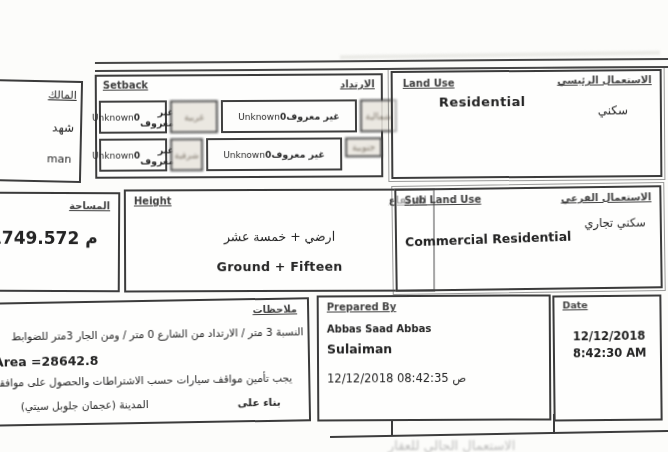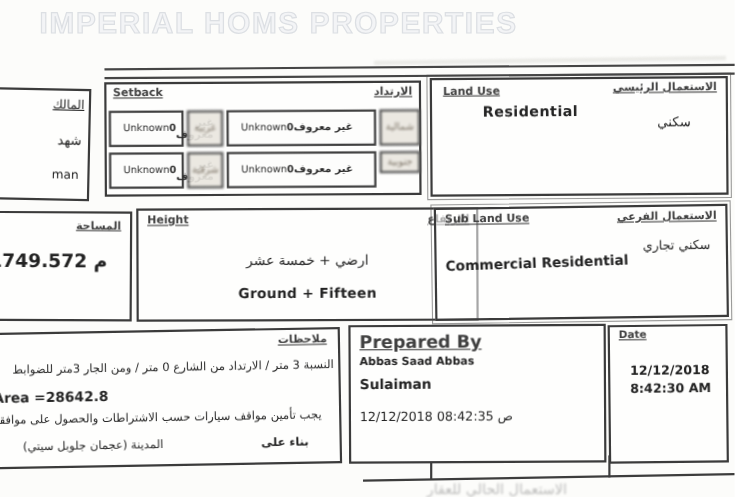--- a/index.html
+++ b/index.html
@@ -17,39 +17,38 @@
   .watermark{
     position:absolute;left:36px;top:6px;font-size:27px;font-weight:bold;
     letter-spacing:1.5px;color:#f3f4f6;-webkit-text-stroke:1.1px #dcdfe3;
     font-family:"Liberation Sans",sans-serif;white-space:nowrap;
   }
   .topline{position:absolute;left:95px;top:62px;width:578px;height:6px;
     border-top:2px solid #454545;border-bottom:2px solid #454545;
     transform:rotate(-.4deg);transform-origin:left center;}
   .sb-row{position:absolute;display:flex;gap:3px;left:2px;}
   .sb-val{border:2px solid #3f3f3f;box-sizing:border-box;background:#fdfdfc;
-    display:flex;align-items:center;justify-content:flex-start;
+    display:flex;align-items:center;justify-content:center;
     padding:0 11px;font-size:9px;color:#2d2d2d;filter:blur(.3px);}
   .sb-val .num{font-weight:600;}
   .sb-val .ar{font-weight:700;font-size:9.5px;}
   .sb-dir{border:2px solid #3f3f3f;box-sizing:border-box;background:#e9e6df;
     display:flex;align-items:center;justify-content:center;font-size:9px;
     color:#6f6557;filter:blur(.8px);opacity:.9;}
   .note-line{position:absolute;font-size:10.5px;color:#262626;white-space:nowrap;filter:blur(.3px);}
   .stub{position:absolute;background:#3c3c3c;}
   .smudge{position:absolute;background:#d9d9d4;opacity:.5;filter:blur(1.2px);}
   .faint-footer{position:absolute;left:388px;top:438px;font-size:13px;color:#8a8a8a;
     filter:blur(1.1px);opacity:.55;white-space:nowrap;}
 </style>
 </head>
 <body>
 
 <div class="stage">
 
-  <div class="watermark">IMPERIAL HOMS PROPERTIES</div>
 
   <div class="smudge" style="left:340px;top:53px;width:320px;height:4px;transform:rotate(-.8deg);"></div>
 
   <div class="topline"></div>
 
   <div class="box" style="left:-14px;top:80px;width:96px;height:102px;transform:rotate(1.2deg);overflow:hidden;">
     <span class="val" style="right:4px;top:6px;font-size:11px;text-decoration:underline;filter:blur(.6px);" dir="rtl">المالك</span>
     <span class="val" style="right:6px;top:38px;font-size:12px;filter:blur(.6px);" dir="rtl">شهد</span>
     <span class="val" style="right:8px;top:70px;font-size:11px;filter:blur(.5px);">man</span>
   </div>
@@ -57,21 +56,21 @@
   <div class="box" style="left:95px;top:74px;width:288px;height:104px;transform:rotate(-.3deg);">
     <span class="hdr" style="left:6px;top:3px;">Setback</span>
     <span class="hdr hdr-ar" style="right:6px;top:3px;" dir="rtl">الارتداد</span>
 
     <div class="sb-row" style="top:24px;">
       <div class="sb-val" style="width:68px;height:33px;">
         <span>Unknown</span>
         <span class="num">0</span>
         <span class="ar" dir="rtl">غير معروف</span>
       </div>
-      <div class="sb-dir" style="width:33px;height:33px;" dir="rtl">غربية</div>
+      <div class="sb-dir" style="width:48px;height:33px;" dir="rtl">غربية</div>
       <div class="sb-val" style="width:136px;height:33px;">
         <span>Unknown</span>
         <span class="num">0</span>
         <span class="ar" dir="rtl">غير معروف</span>
       </div>
       <div class="sb-dir" style="width:37px;height:33px;" dir="rtl">شمالية</div>
     </div>
 
     <div class="sb-row" style="top:62px;">
       <div class="sb-val" style="width:68px;height:33px;">
@@ -121,21 +120,21 @@
   <div class="box" style="left:-14px;top:300px;width:324px;height:124px;transform:rotate(-1deg);overflow:hidden;">
     <span class="hdr hdr-ar" style="right:10px;top:4px;" dir="rtl">ملاحظات</span>
     <span class="note-line" style="right:4px;top:26px;" dir="rtl">النسبة 3 متر / الارتداد من الشارع 0 متر / ومن الجار 3متر للضوابط</span>
     <span class="note-line" style="left:6px;top:50px;font-size:12.5px;font-weight:700;">Area =28642.8</span>
     <span class="note-line" style="right:16px;top:72px;" dir="rtl">يجب تأمين مواقف سيارات حسب الاشتراطات والحصول على موافقة</span>
     <span class="note-line" style="left:32px;top:96px;" dir="rtl">المدينة (عجمان جلوبل سيتي)</span>
     <span class="note-line" style="right:28px;top:96px;font-weight:bold;" dir="rtl">بناء على</span>
   </div>
 
   <div class="box" style="left:317px;top:295px;width:234px;height:126px;transform:rotate(-.3deg);">
-    <span class="hdr" style="left:8px;top:4px;font-size:16px;filter:blur(.6px);">Prepared By</span>
+    <span class="hdr" style="left:8px;top:4px;font-size:10px;filter:blur(.6px);">Prepared By</span>
     <span class="val" style="left:8px;top:26px;font-size:10px;font-weight:600;">Abbas Saad Abbas</span>
     <span class="val" style="left:8px;top:44px;font-size:12.5px;font-weight:600;">Sulaiman</span>
     <span class="val" style="left:8px;top:74px;font-size:11.5px;" dir="ltr">12/12/2018 08:42:35 ص</span>
   </div>
 
   <div class="box" style="left:553px;top:295px;width:109px;height:126px;transform:rotate(-.6deg);">
     <span class="hdr" style="left:8px;top:2px;font-size:9.5px;filter:blur(.7px);">Date</span>
     <span class="val" style="left:18px;top:32px;font-size:11.5px;font-weight:600;">12/12/2018</span>
     <span class="val" style="left:18px;top:49px;font-size:11.5px;font-weight:600;">8:42:30 AM</span>
   </div>

